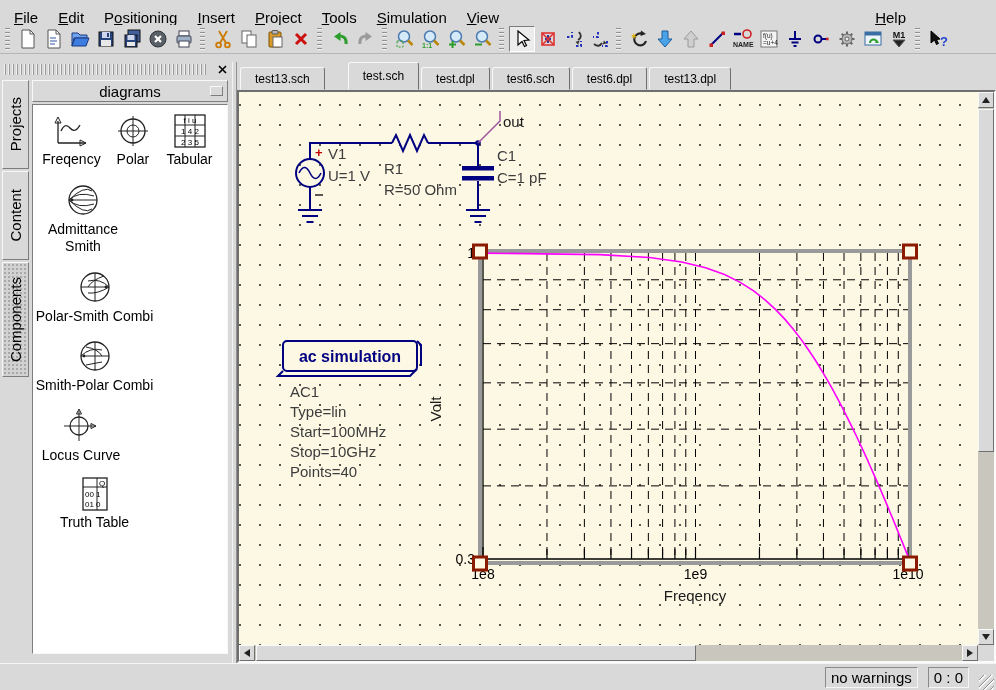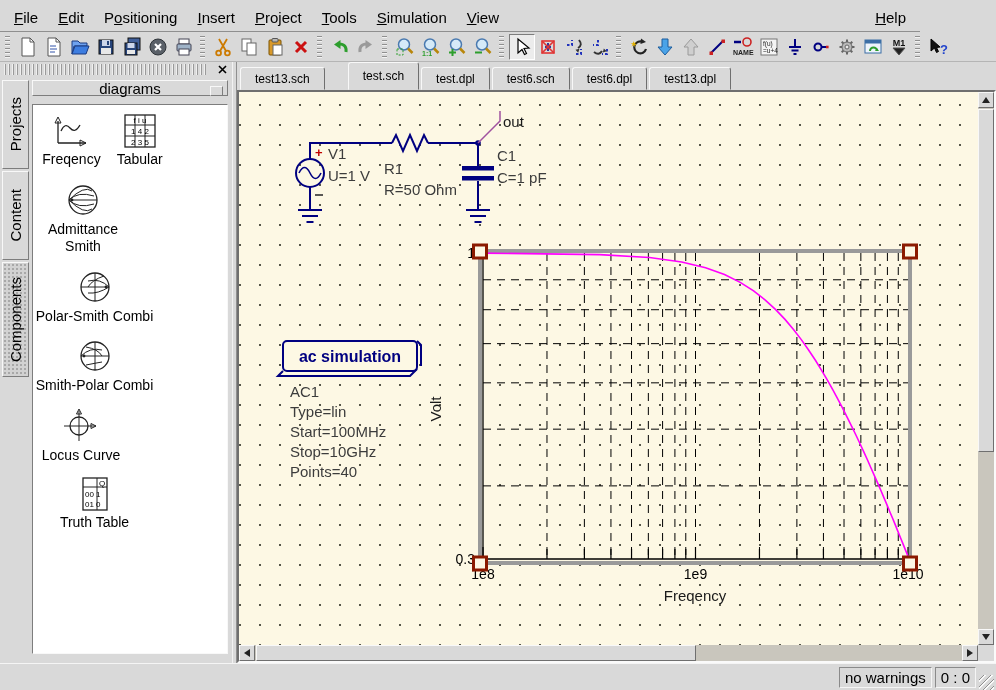--- a/index.html
+++ b/index.html
@@ -5,40 +5,40 @@
   html,body{margin:0;padding:0;background:#555;}
   *{box-sizing:border-box;}
   .window{position:relative;width:996px;height:690px;background:#d9d9d9;
     font-family:"Liberation Sans",sans-serif;color:#000;overflow:hidden;}
   
   .menubar{position:absolute;left:0;top:0;width:920px;height:32px;display:flex;align-items:flex-end;
     background:#d9d9d9;border-bottom:1px solid #8f8f8f;font-size:15px;padding:0 4px;}
   .menu-item{padding:5px 10px;white-space:nowrap;}
   .menu-spacer{flex:1;}
   
-  .toolbar{position:absolute;left:0;top:33px;width:996px;height:29px;display:flex;align-items:center;
+  .toolbar{position:absolute;left:0;top:25px;width:996px;height:29px;display:flex;align-items:center;
     background:#d9d9d9;border-bottom:1px solid #b5b5b5;padding-left:2px;}
   .tb-handle{width:5px;height:22px;margin:0 5px 0 3px;
     background:repeating-linear-gradient(0deg,#f2f2f2 0 1px,#8f8f8f 1px 2px,#d9d9d9 2px 4px);}
   .tb-btn{width:26px;height:26px;display:flex;align-items:center;justify-content:center;flex:none;}
   .tb-btn.pressed{border:1px solid;border-color:#7d7d7d #ffffff #ffffff #7d7d7d;background:#ececec;}
   .tb-btn svg{display:block;}
   
   .sidebar{position:absolute;left:0;top:62px;width:232px;height:601px;background:#d9d9d9;}
   .dock-handle{position:absolute;left:4px;top:2px;width:204px;height:11px;
     background:repeating-linear-gradient(90deg,#efefef 0 1px,#9a9a9a 1px 2px,#d9d9d9 2px 4px);}
   .dock-close{position:absolute;right:3px;top:1px;width:14px;height:13px;display:flex;align-items:center;justify-content:center;}
   .vtabs{position:absolute;left:2px;top:18px;width:28px;}
   .vtab{width:27px;display:flex;align-items:center;justify-content:center;font-size:15px;
     border:1px solid;border-color:#f8f8f8 #7d7d7d #7d7d7d #f8f8f8;background:#d9d9d9;margin-bottom:2px;}
   .vtab span{writing-mode:vertical-lr;transform:rotate(180deg);white-space:nowrap;}
   .vtab.active{background-color:#d2d2d2;
     background-image:radial-gradient(#a8a8a8 1px,transparent 1.2px);background-size:4px 4px;}
   .side-panel{position:absolute;left:32px;top:18px;width:196px;height:576px;}
-  .combo{position:relative;height:16px;border:1px solid;border-color:#f8f8f8 #7d7d7d #7d7d7d #f8f8f8;
+  .combo{position:relative;height:22px;border:1px solid;border-color:#f8f8f8 #7d7d7d #7d7d7d #f8f8f8;
     background:#d9d9d9;display:flex;align-items:center;justify-content:center;font-size:15px;}
   .combo-btn{position:absolute;right:4px;top:5px;width:13px;height:10px;
     border:1px solid;border-color:#f8f8f8 #7d7d7d #7d7d7d #f8f8f8;background:#d9d9d9;}
   .dlist{position:absolute;left:0;top:24px;width:196px;height:550px;background:#fff;
     border:1px solid;border-color:#7d7d7d #f8f8f8 #f8f8f8 #7d7d7d;
     display:flex;flex-wrap:wrap;align-content:flex-start;padding:8px 0 0 2px;overflow:hidden;}
   .ditem{display:flex;flex-direction:column;align-items:center;justify-content:flex-end;
     font-size:14px;text-align:center;margin-bottom:12px;line-height:1.25;}
   .ditem svg{margin-bottom:2px;}
   .w38{width:38%;} .w26{width:26%;} .w33{width:33%;} .w48{width:48%;} .w50{width:50%;} .w62{width:62%;}
@@ -64,21 +64,21 @@
   .sc-btn{position:absolute;width:16px;height:16px;background:#d9d9d9;border:1px solid;
     border-color:#f8f8f8 #6f6f6f #6f6f6f #f8f8f8;display:flex;align-items:center;justify-content:center;}
   .sc-thumb{position:absolute;background:#d9d9d9;border:1px solid;border-color:#f8f8f8 #6f6f6f #6f6f6f #f8f8f8;}
   .tri{width:0;height:0;border:4px solid transparent;}
   .tri.up{border-bottom:6px solid #222;margin-top:-4px;}
   .tri.down{border-top:6px solid #222;margin-bottom:-4px;}
   .tri.left{border-right:6px solid #222;margin-left:-4px;}
   .tri.right{border-left:6px solid #222;margin-right:-4px;}
   
   .statusbar{position:absolute;left:0;top:663px;width:996px;height:27px;background:#d9d9d9;
-    border-top:1px solid #f5f5f5;display:flex;align-items:center;justify-content:flex-end;gap:3px;
+    border-top:1px solid #f5f5f5;display:flex;align-items:center;justify-content:flex-end;gap:10px;
     font-size:15px;padding:0 2px;}
   .sb-panel{border:1px solid;border-color:#8a8a8a #f5f5f5 #f5f5f5 #8a8a8a;padding:1px 5px;background:#d9d9d9;}
   .sb-grip{width:15px;height:15px;align-self:flex-end;
     background:repeating-linear-gradient(135deg,#d9d9d9 0 3px,#8f8f8f 3px 4px,#fafafa 4px 5px);}
 </style>
 </head>
 <body>
 
 <div class="window">
 
@@ -354,20 +354,28 @@
         <span class="combo-btn"></span>
       </div>
       <div class="dlist">
         <div class="ditem w38">
           <svg width="42" height="36">
               <path d="M8,30 V8 M8,30 H36" stroke="#222" fill="none" stroke-width="1.3"></path>
               <path d="M8,4 l-3,6 h6 z M36,30 l-6,-3 v6 z" fill="none" stroke="#222"></path>
               <path d="M11,18 q4,-9 9,-3 q5,6 10,-3" fill="none" stroke="#222" stroke-width="1.3"></path>
             </svg>
           <span>Freqency</span>
+        </div>
+        <div class="ditem w26">
+          <svg width="36" height="36">
+              <circle cx="18" cy="18" r="12" fill="none" stroke="#222" stroke-width="1.3"></circle>
+              <circle cx="18" cy="18" r="6" fill="none" stroke="#222"></circle>
+              <path d="M3,18 h30 M18,3 v30" stroke="#222"></path>
+            </svg>
+          <span>Polar</span>
         </div>
         <div class="ditem w33">
           <svg width="38" height="36">
               <rect x="4" y="2" width="30" height="32" fill="none" stroke="#222" stroke-width="1.3"></rect>
               <path d="M4,12 h30 M4,23 h30 M14,2 v32 M24,2 v32" stroke="#222"></path>
               <text x="19" y="10" text-anchor="middle" font-size="8">f i u</text>
               <text x="19" y="21" text-anchor="middle" font-size="8">1 4 2</text>
               <text x="19" y="32" text-anchor="middle" font-size="8">2 3 5</text>
             </svg>
           <span>Tabular</span>

